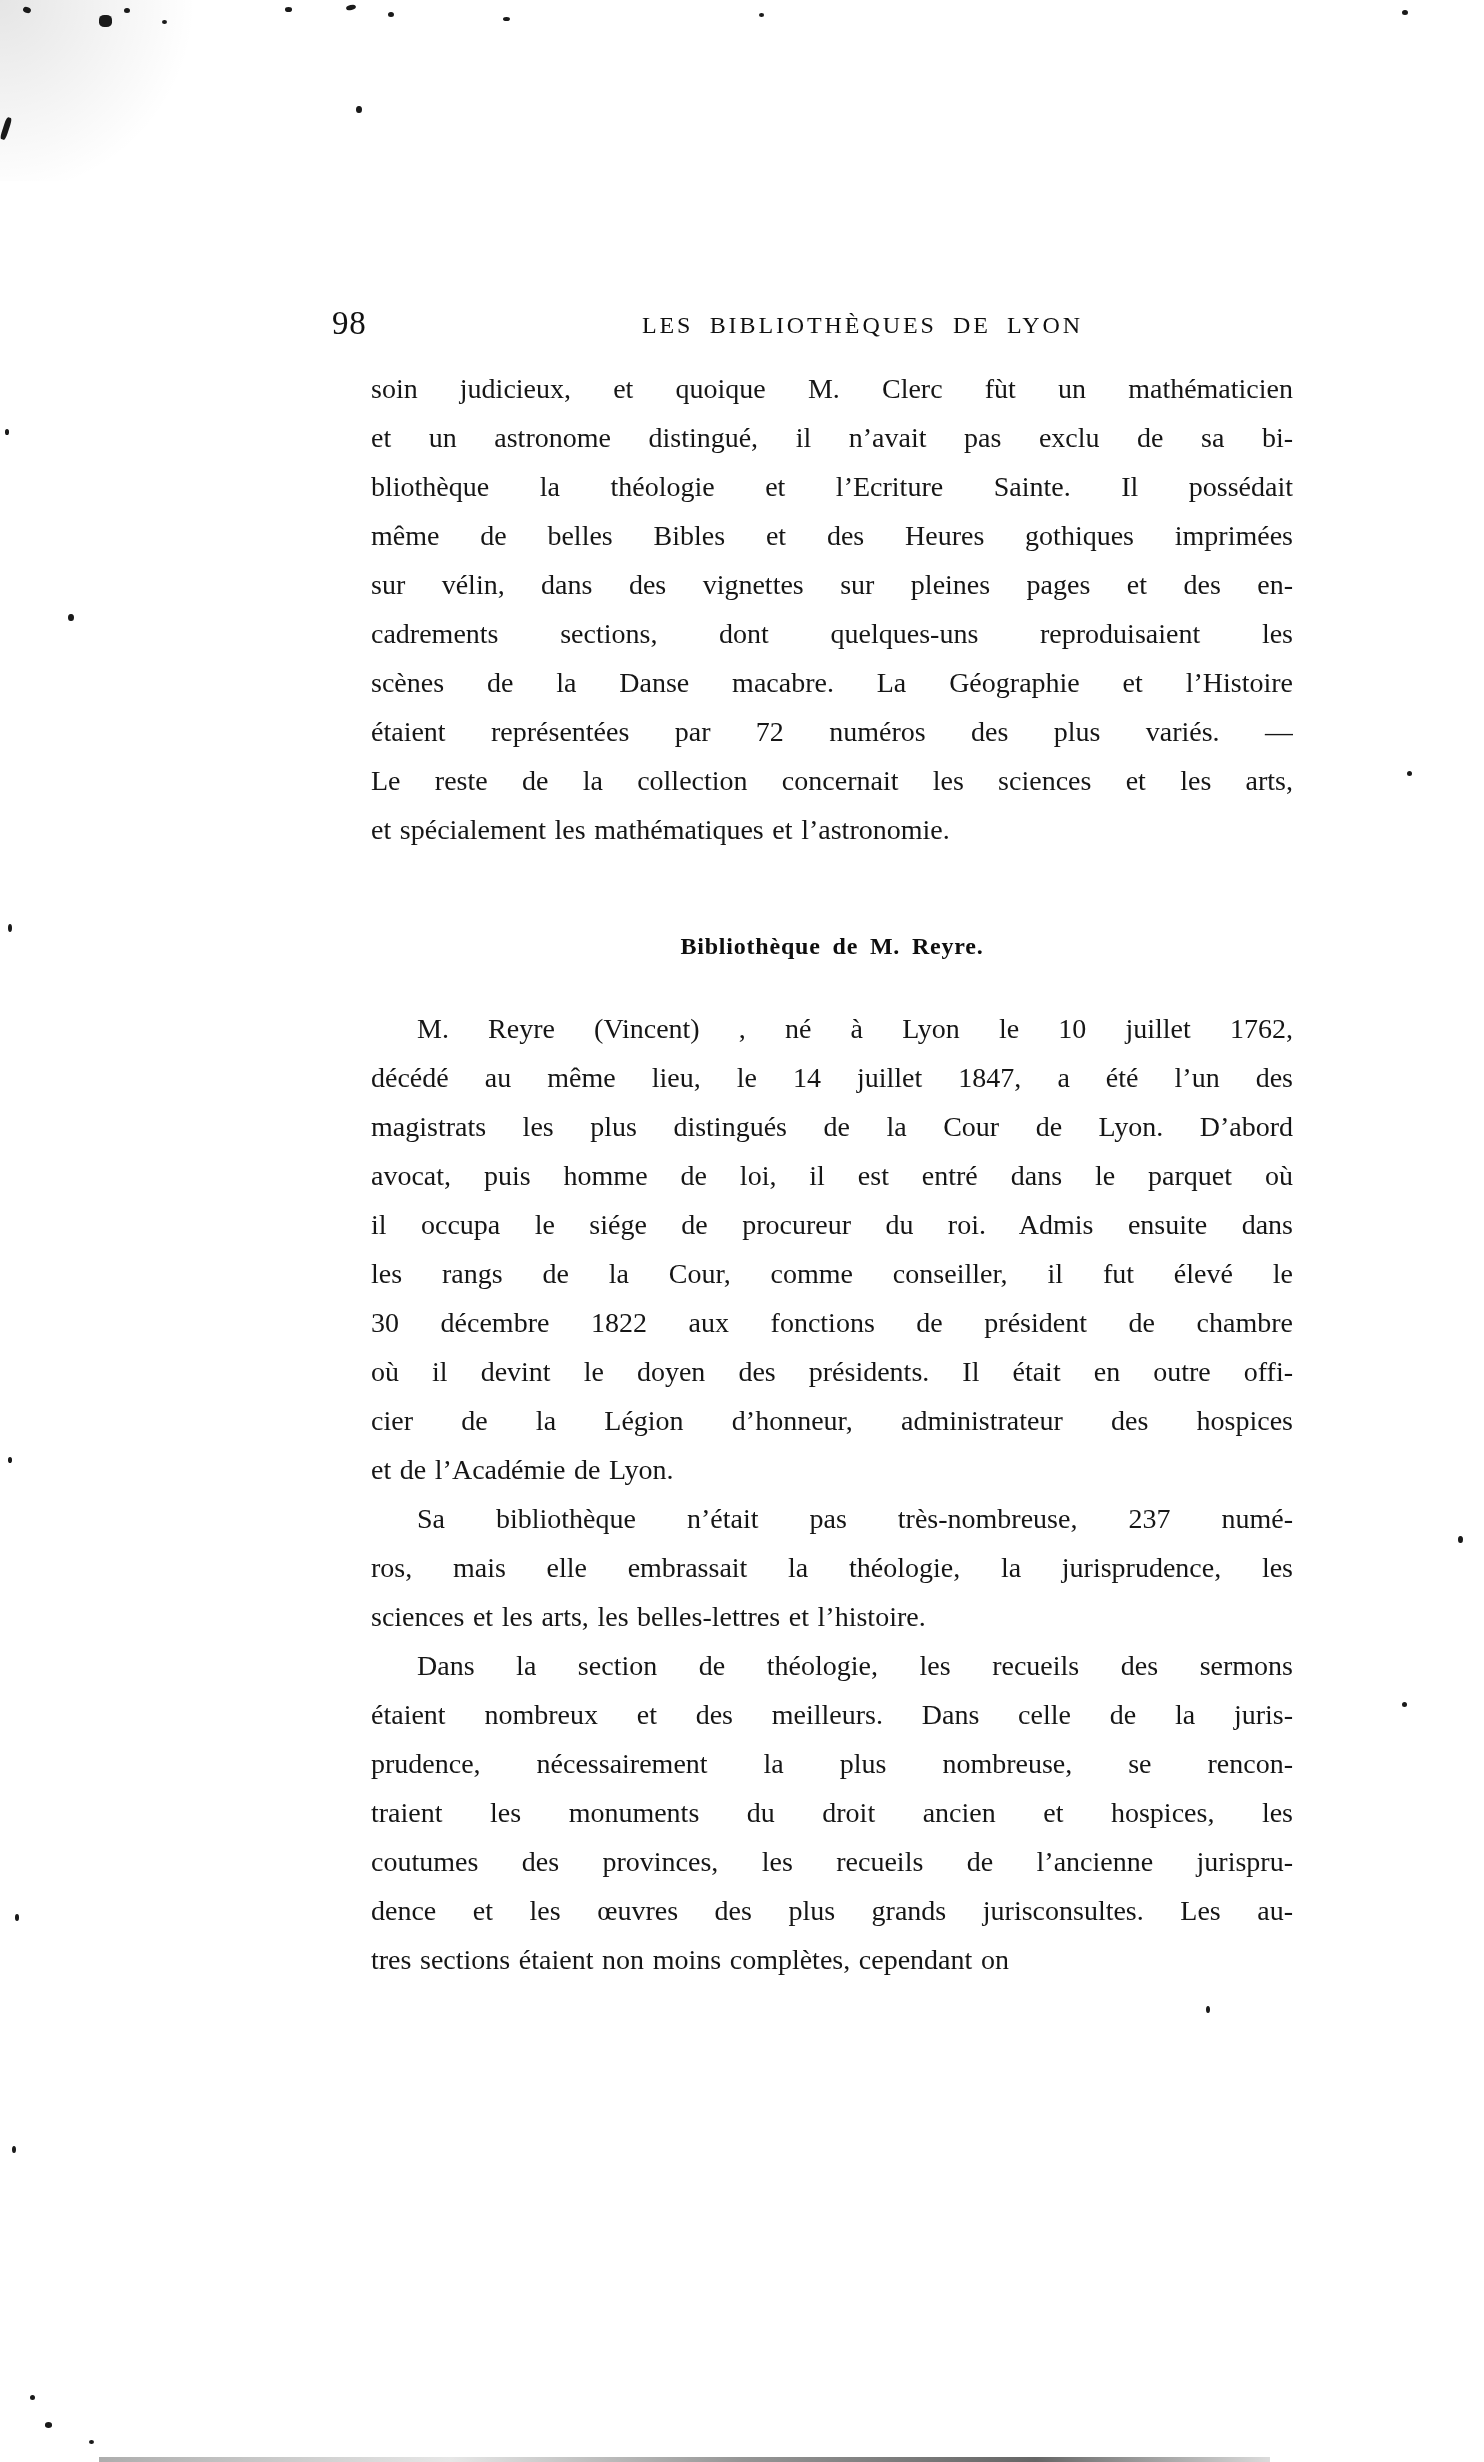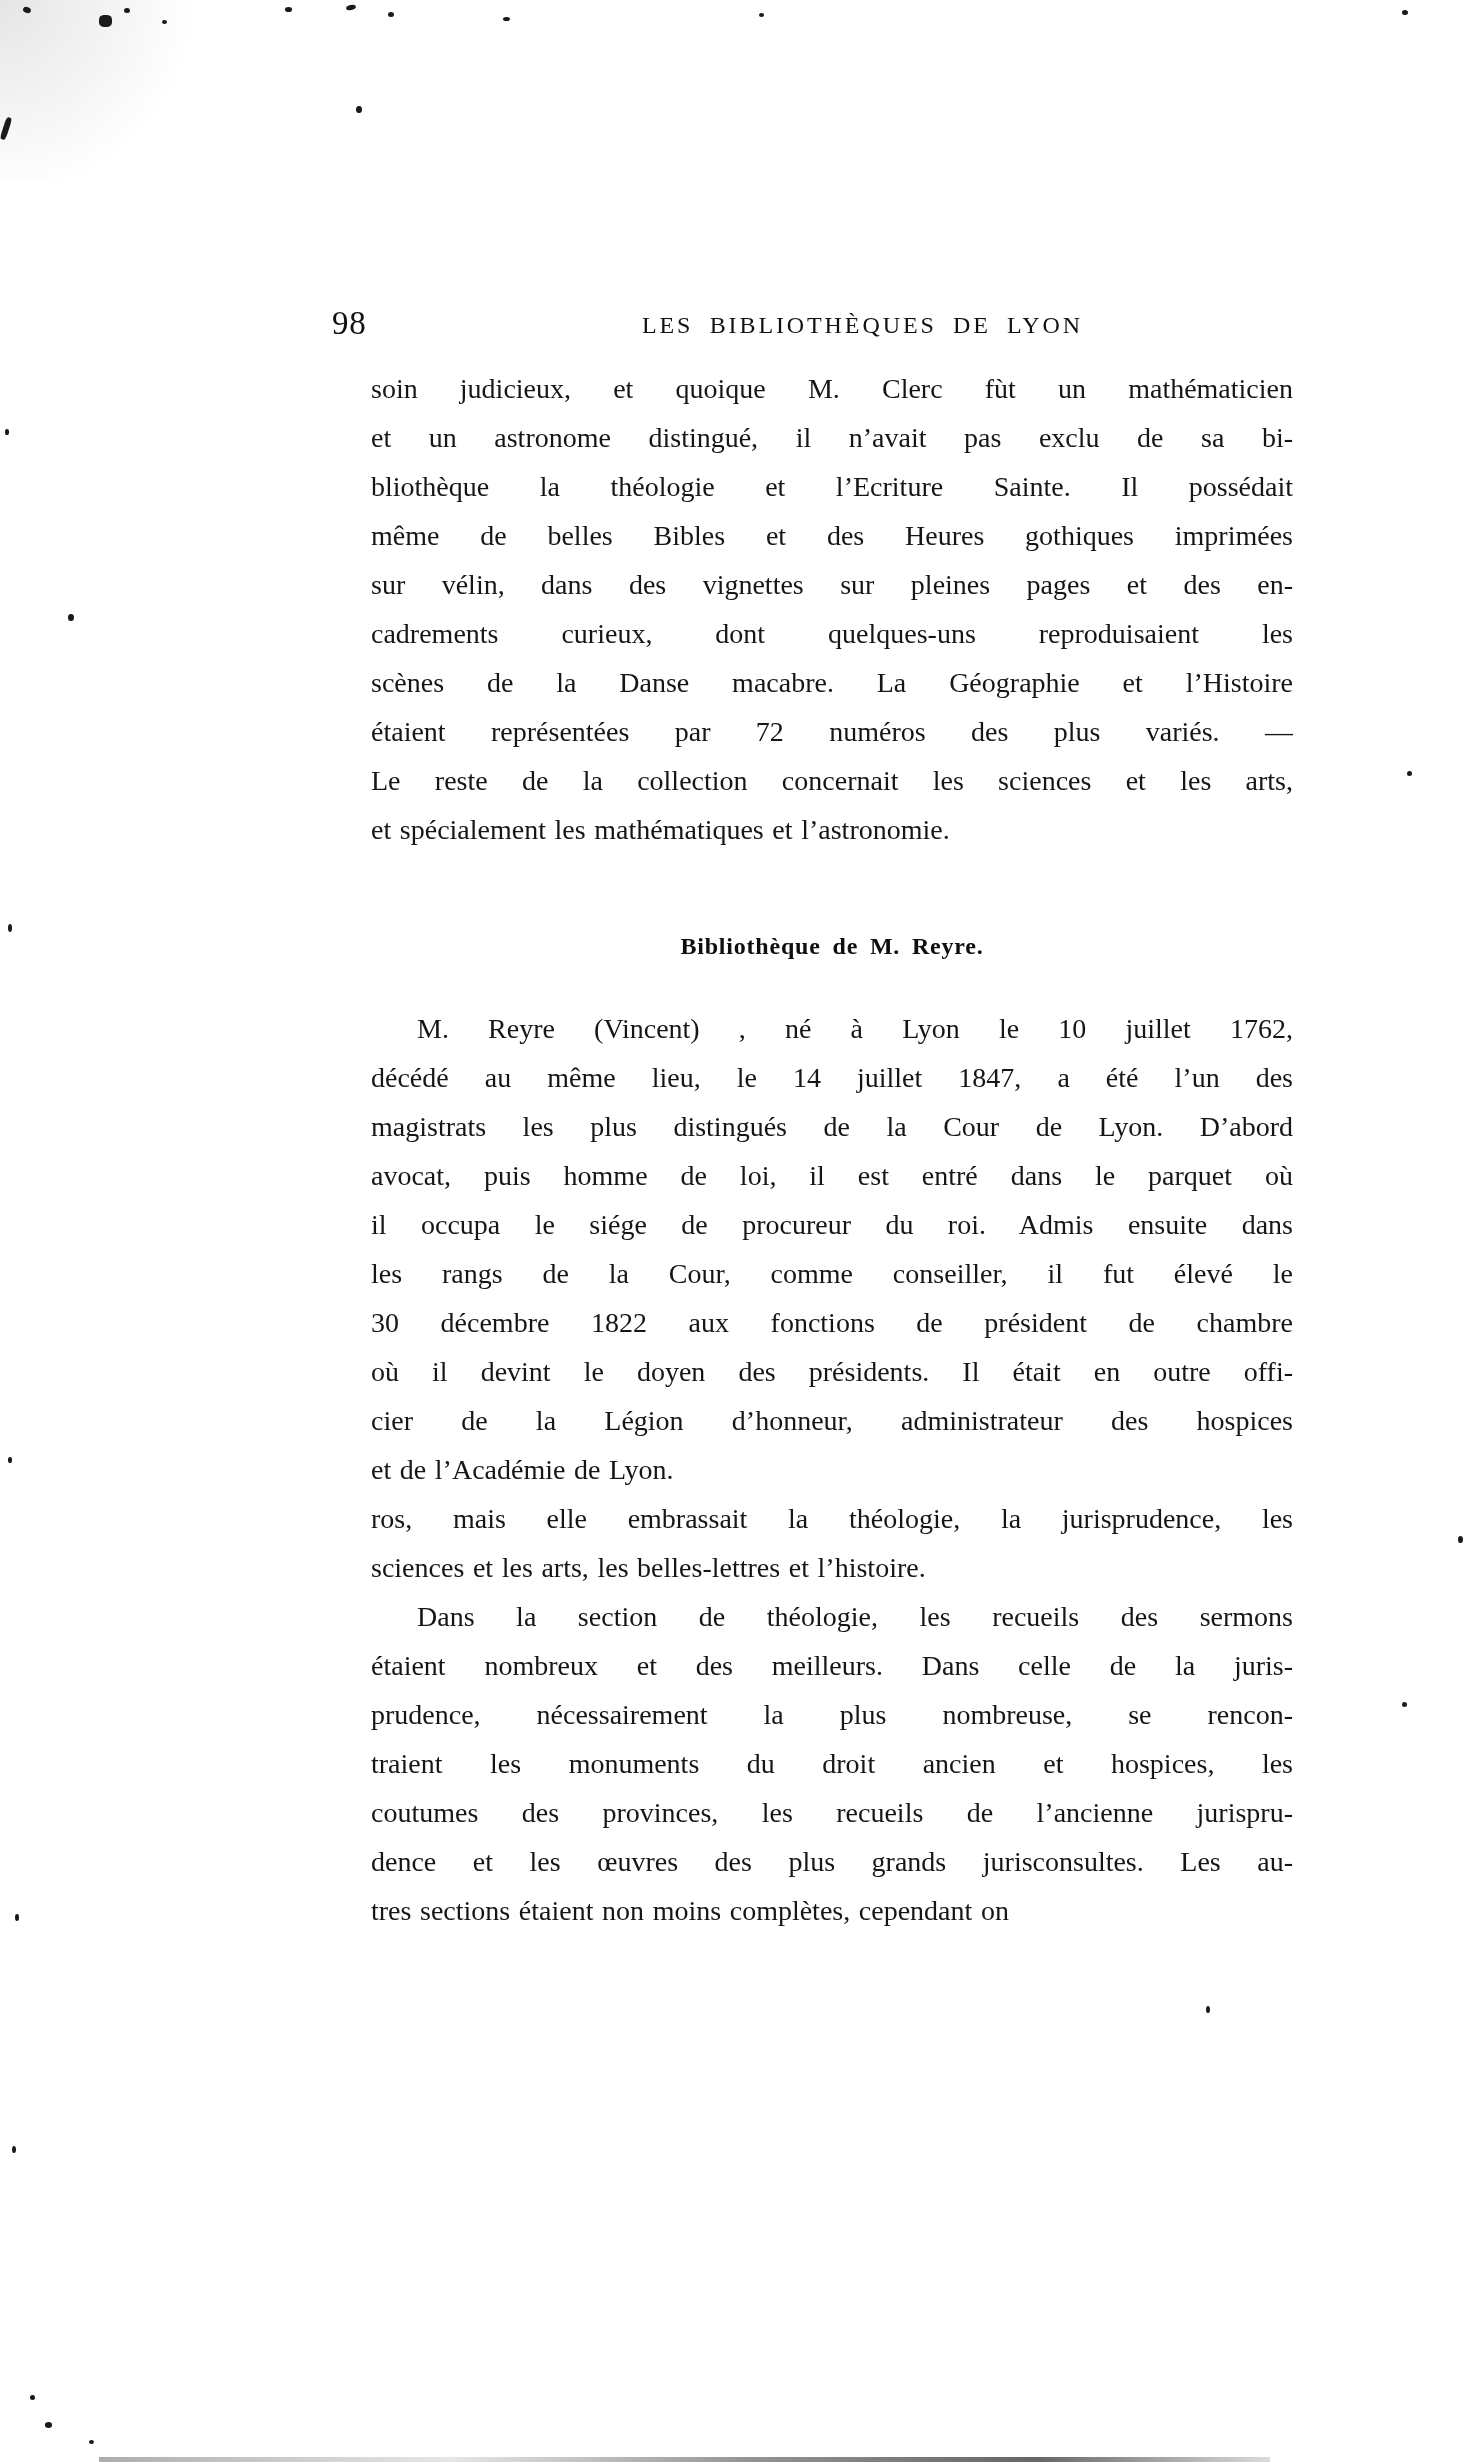--- a/index.html
+++ b/index.html
@@ -133,21 +133,21 @@
   <span class="running-title">LES BIBLIOTHÈQUES DE LYON</span>
 
   <div class="text-block">
 
     <div class="paragraph">
         <div class="line jline">soin judicieux, et quoique M. Clerc fùt un mathématicien</div>
         <div class="line jline">et un astronome distingué, il n’avait pas exclu de sa bi-</div>
         <div class="line jline">bliothèque la théologie et l’Ecriture Sainte. Il possédait</div>
         <div class="line jline">même de belles Bibles et des Heures gothiques imprimées</div>
         <div class="line jline">sur vélin, dans des vignettes sur pleines pages et des en-</div>
-        <div class="line jline">cadrements curieux, dont quelques-uns reproduisaient les</div>
+        <div class="line jline">cadrements sections, dont quelques-uns reproduisaient les</div>
         <div class="line jline">scènes de la Danse macabre. La Géographie et l’Histoire</div>
         <div class="line jline">étaient représentées par 72 numéros des plus variés. —</div>
         <div class="line jline">Le reste de la collection concernait les sciences et les arts,</div>
         <div class="line lastline">et spécialement les mathématiques et l’astronomie.</div>
       </div>
 
     <h2 class="section-heading">Bibliothèque de M. Reyre.</h2>
 
     <div class="paragraph indent-first">
         <div class="line jline indent">M. Reyre (Vincent) , né à Lyon le 10 juillet 1762,</div>
@@ -156,20 +156,21 @@
         <div class="line jline">avocat, puis homme de loi, il est entré dans le parquet où</div>
         <div class="line jline">il occupa le siége de procureur du roi. Admis ensuite dans</div>
         <div class="line jline">les rangs de la Cour, comme conseiller, il fut élevé le</div>
         <div class="line jline">30 décembre 1822 aux fonctions de président de chambre</div>
         <div class="line jline">où il devint le doyen des présidents. Il était en outre offi-</div>
         <div class="line jline">cier de la Légion d’honneur, administrateur des hospices</div>
         <div class="line lastline">et de l’Académie de Lyon.</div>
       </div>
 
     <div class="paragraph indent-first">
+        <div class="line jline indent">Sa bibliothèque n’était pas très-nombreuse, 237 numé-</div>
         <div class="line jline">ros, mais elle embrassait la théologie, la jurisprudence, les</div>
         <div class="line lastline">sciences et les arts, les belles-lettres et l’histoire.</div>
       </div>
 
     <div class="paragraph indent-first">
         <div class="line jline indent">Dans la section de théologie, les recueils des sermons</div>
         <div class="line jline">étaient nombreux et des meilleurs. Dans celle de la juris-</div>
         <div class="line jline">prudence, nécessairement la plus nombreuse, se rencon-</div>
         <div class="line jline">traient les monuments du droit ancien et hospices, les</div>
         <div class="line jline">coutumes des provinces, les recueils de l’ancienne jurispru-</div>

